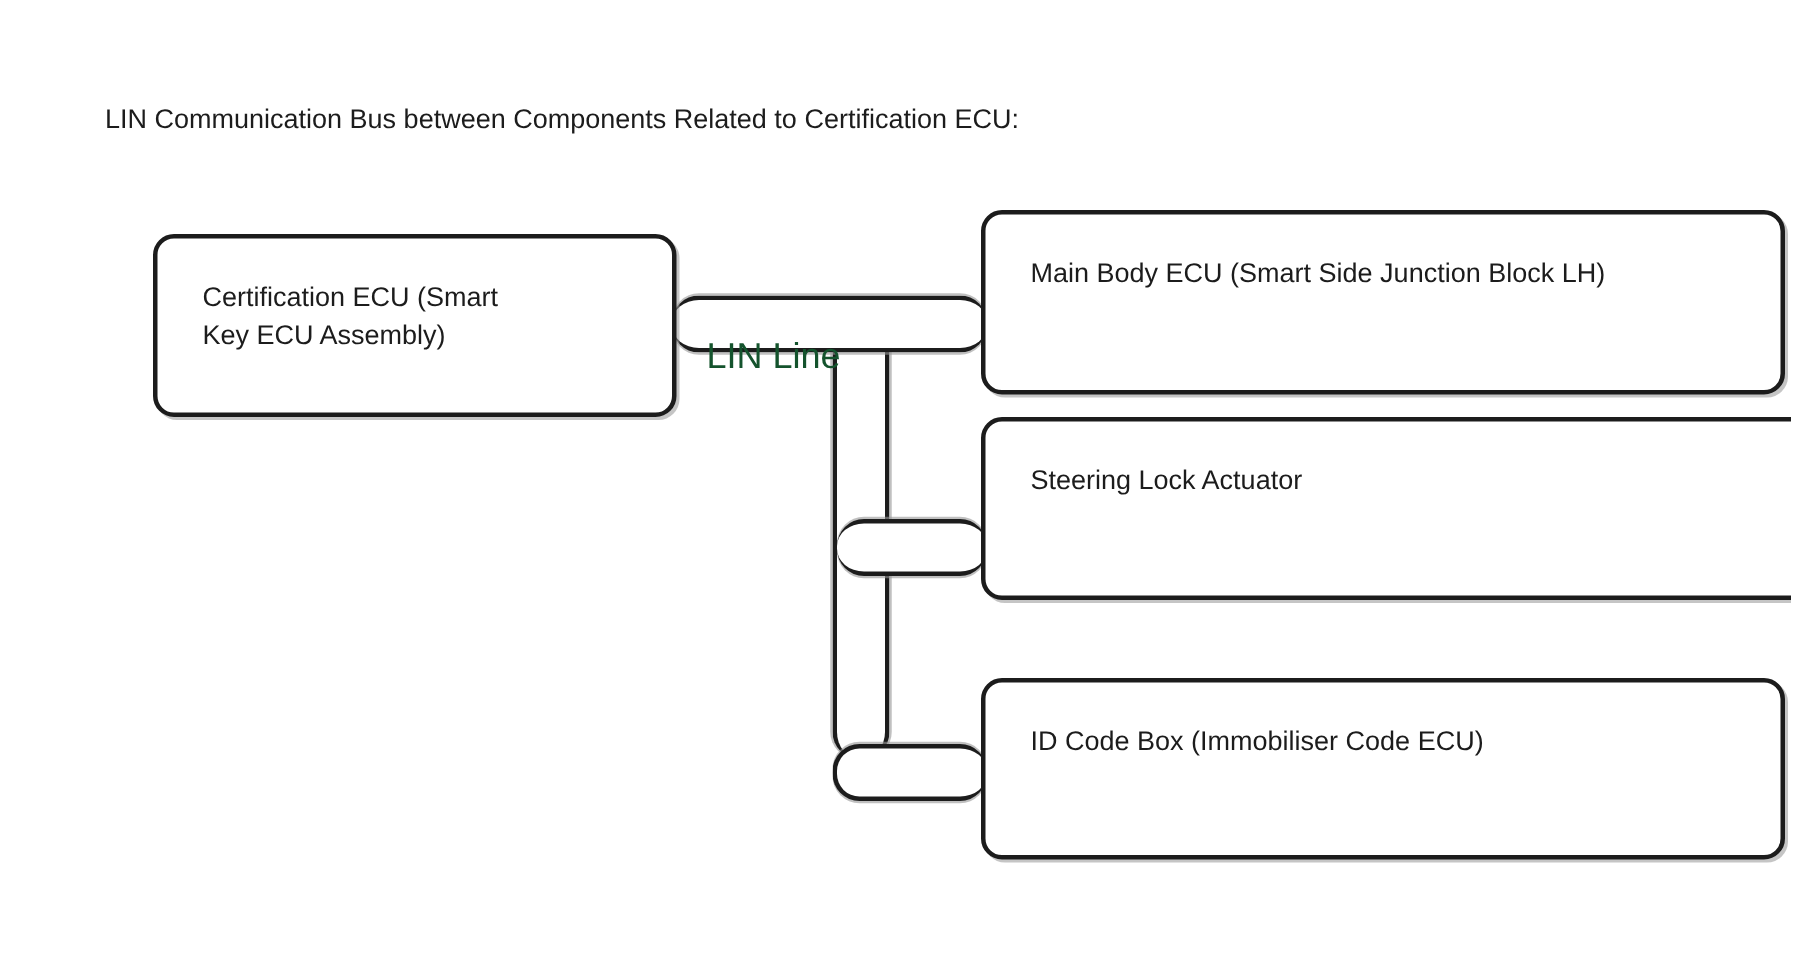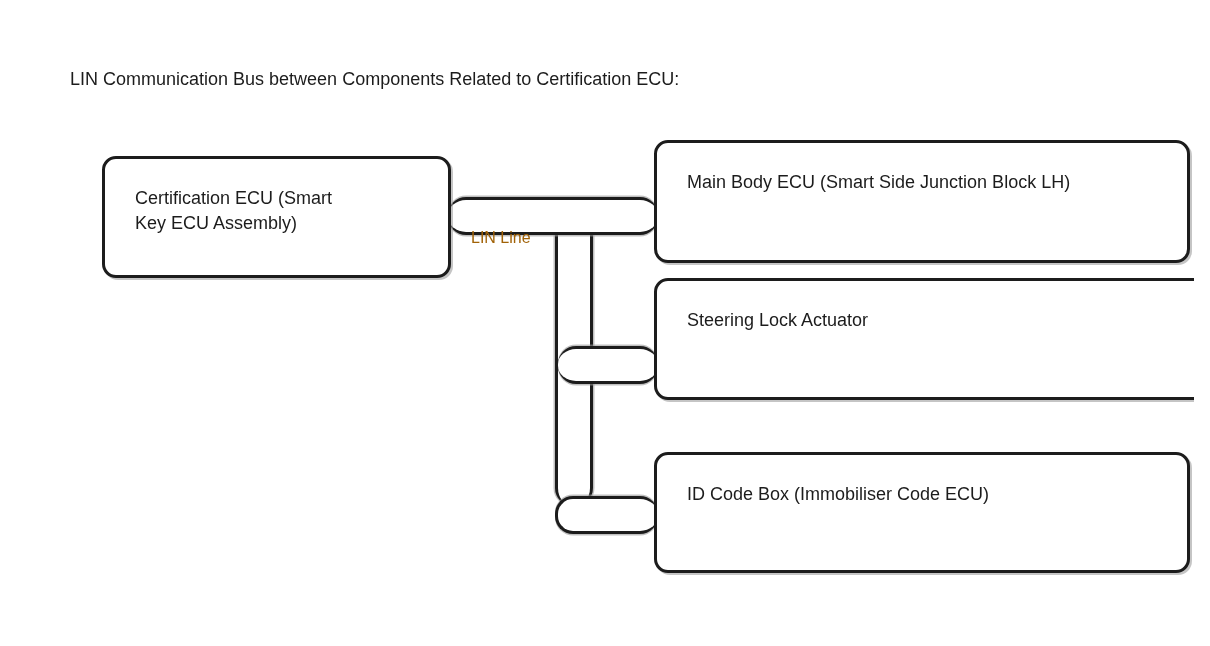--- a/index.html
+++ b/index.html
@@ -66,23 +66,23 @@
   }
   .bus-main     { left: 416px; top: 165px; width: 210px; }
   .bus-vertical { left: 523px; top: 168px; height: 306px; }
   .bus-branch-2 { left: 526px; top: 314px; width: 100px; }
   .bus-branch-3 { left: 523px; top: 464px; width: 103px; border-left: 3px solid #1c1c1c; }
 
   .bus-label {
     position: absolute;
     left: 423px;
     top: 179px;
-    font-size: 16px;
+    font-size: 24px;
     line-height: 22px;
-    color: #a16207;
+    color: #14532d;
     white-space: nowrap;
     z-index: 4;
   }
 </style>
 </head>
 <body>
 
 <div class="canvas">
 
   <div class="title">LIN Communication Bus between Components Related to Certification ECU:</div>

